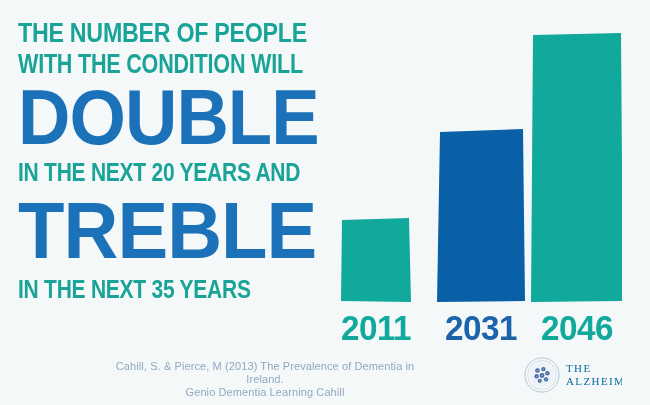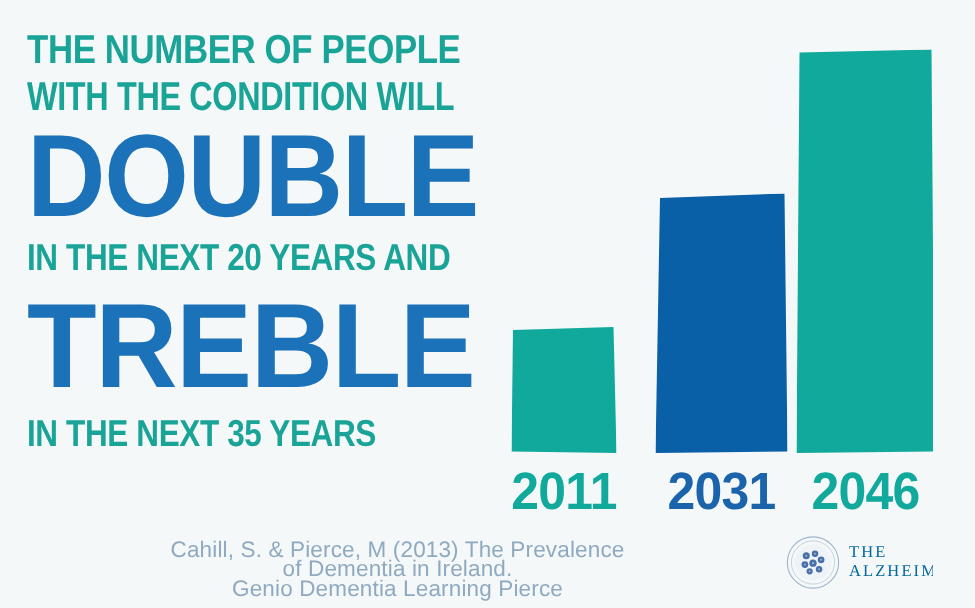--- a/index.html
+++ b/index.html
@@ -117,21 +117,21 @@
   }
 
   
   .citation {
     position: absolute;
     left: 110px;
     top: 360px;
     width: 310px;
     text-align: center;
     color: #8fa9c0;
-    font-size: 15px;
+    font-size: 11px;
     line-height: 13px;
     letter-spacing: 0.1px;
   }
 
   .logo {
     position: absolute;
     left: 524px;
     top: 357px;
     display: flex;
     align-items: center;
@@ -201,21 +201,21 @@
     <div class="bar" style="left:196px; width:92px; height:269px;">
       <svg class="bar-shape" viewBox="0 0 92 269" preserveAspectRatio="none">
         <polygon points="2,2 90,0 92,268 0,269" fill="#10a99c"></polygon>
       </svg>
     </div>
     <div class="bar-label" style="left:194px; width:96px; color:#10a99c;">2046</div>
   </div>
 
   <div class="citation">
     <div>Cahill, S. &amp; Pierce, M (2013) The Prevalence of Dementia in Ireland.</div>
-    <div>Genio Dementia Learning Pierce</div>
+    <div>Genio Dementia Learning Cahill</div>
   </div>
 
   <div class="logo">
     <svg class="logo-mark" viewBox="0 0 40 40">
       <circle cx="20" cy="20" r="19" fill="none" stroke="#9fb4cc" stroke-width="0.8"></circle>
       <circle cx="20" cy="20" r="16" fill="none" stroke="#b9c9dc" stroke-width="0.6"></circle>
       <circle cx="20" cy="20" r="13.5" fill="#eef3f8"></circle>
       <g fill="#4a6fa8">
         <circle cx="15" cy="15" r="2.6"></circle>
         <circle cx="21.5" cy="13.5" r="2.4"></circle>

